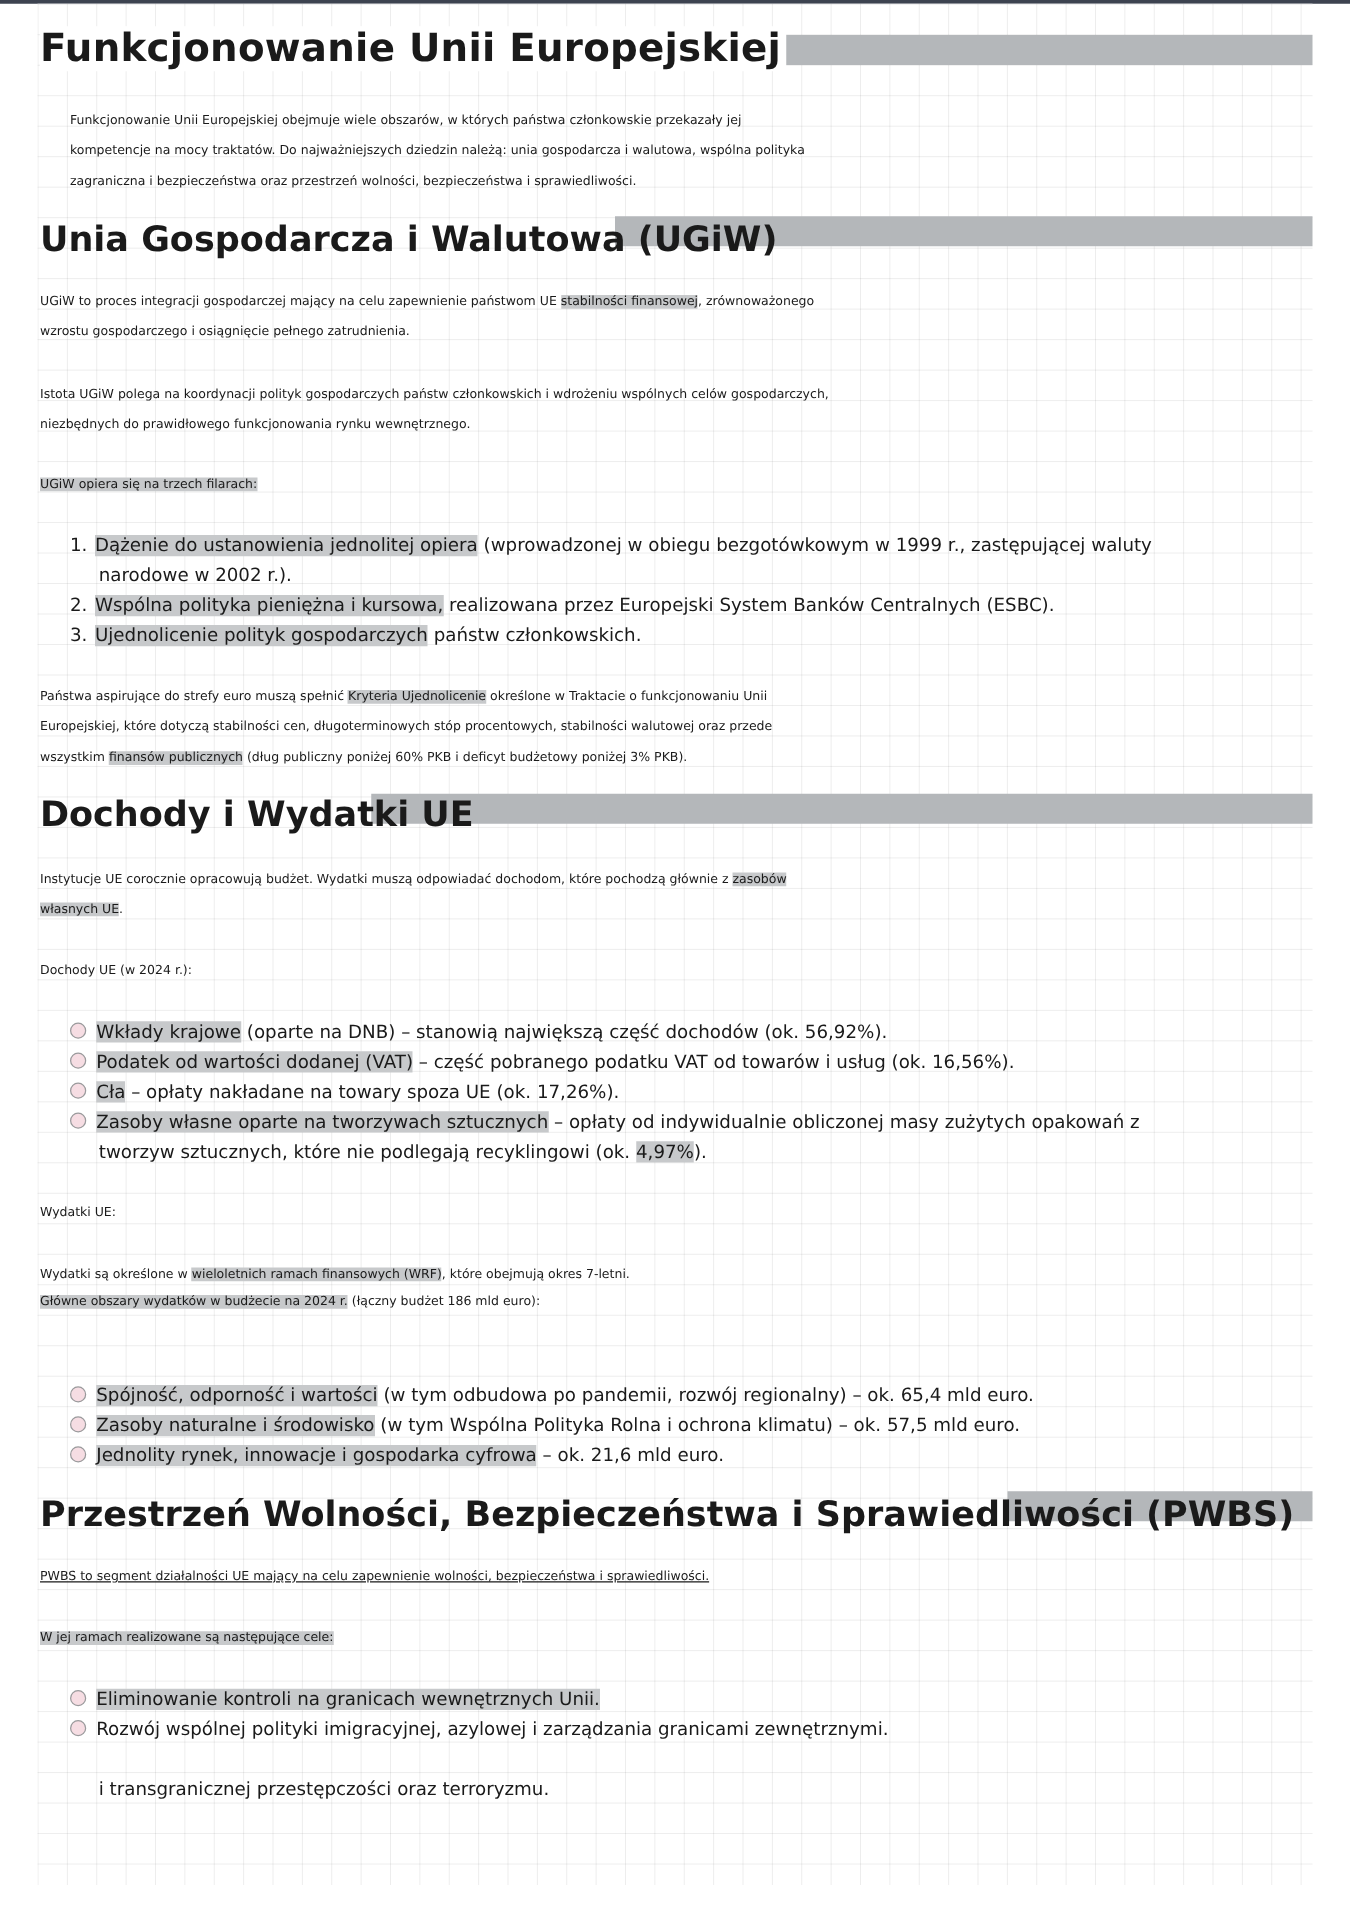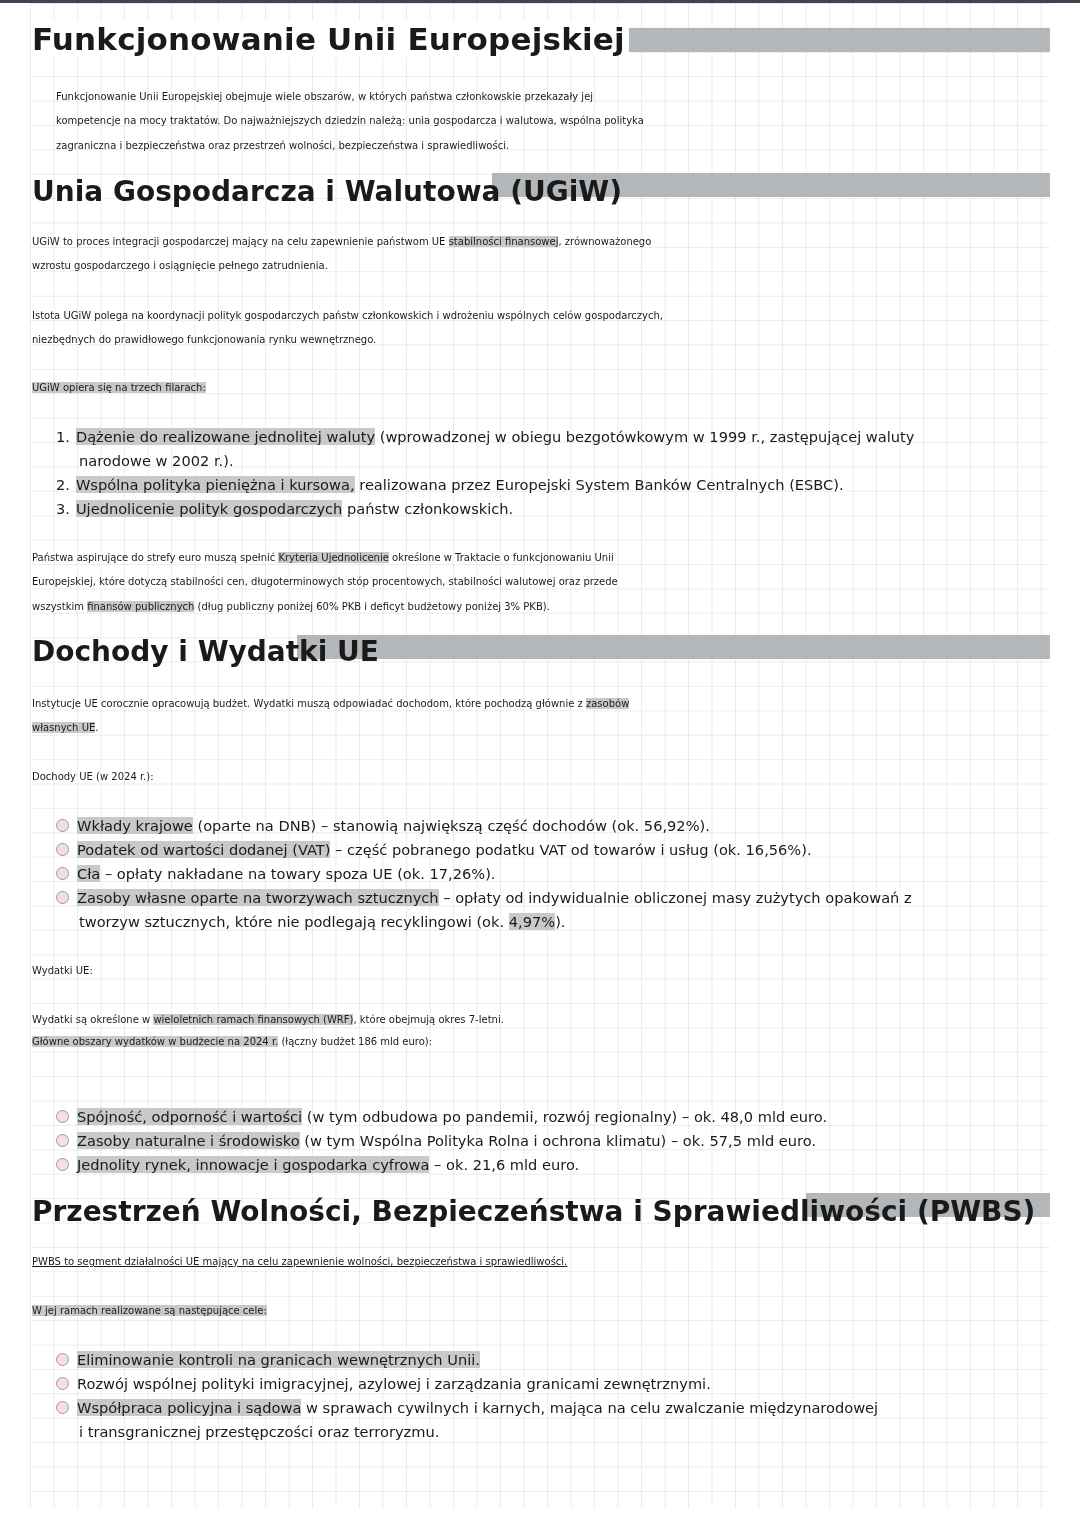--- a/index.html
+++ b/index.html
@@ -67,21 +67,21 @@
   <div class="p" style="left:2px; top:301px;">
     <div>Istota UGiW polega na koordynacji polityk gospodarczych państw członkowskich i wdrożeniu wspólnych celów gospodarczych,</div>
     <div>niezbędnych do prawidłowego funkcjonowania rynku wewnętrznego.</div>
   </div>
 
   <div class="p" style="left:2px; top:373px;">
     <span class="hl">UGiW opiera się na trzech filarach:</span>
   </div>
 
   <div class="li" style="left:26px; top:422px;">
-    <span class="num">1.</span><span class="hl">Dążenie do realizowane jednolitej waluty</span><span> (wprowadzonej w obiegu bezgotówkowym w 1999 r., zastępującej waluty</span>
+    <span class="num">1.</span><span class="hl">Dążenie do ustanowienia jednolitej opiera</span><span> (wprowadzonej w obiegu bezgotówkowym w 1999 r., zastępującej waluty</span>
   </div>
   <div class="li" style="left:49px; top:446px;">narodowe w 2002 r.).</div>
   <div class="li" style="left:26px; top:470px;">
     <span class="num">2.</span><span class="hl">Wspólna polityka pieniężna i kursowa,</span><span> realizowana przez Europejski System Banków Centralnych (ESBC).</span>
   </div>
   <div class="li" style="left:26px; top:494px;">
     <span class="num">3.</span><span class="hl">Ujednolicenie polityk gospodarczych</span><span> państw członkowskich.</span>
   </div>
 
   <div class="p" style="left:2px; top:543px;">
@@ -120,21 +120,21 @@
 
   <div class="p" style="left:2px; top:1005px;">
     <span>Wydatki są określone w </span><span class="hl">wieloletnich ramach finansowych (WRF)</span><span>, które obejmują okres 7-letni.</span>
   </div>
 
   <div class="p" style="left:2px; top:1027px;">
     <span class="hl">Główne obszary wydatków w budżecie na 2024 r.</span><span> (łączny budżet 186 mld euro):</span>
   </div>
 
   <div class="li" style="left:26px; top:1102px;">
-    <span class="bullet"></span><span class="hl">Spójność, odporność i wartości</span><span> (w tym odbudowa po pandemii, rozwój regionalny) – ok. 48,0 mld euro.</span>
+    <span class="bullet"></span><span class="hl">Spójność, odporność i wartości</span><span> (w tym odbudowa po pandemii, rozwój regionalny) – ok. 65,4 mld euro.</span>
   </div>
   <div class="li" style="left:26px; top:1126px;">
     <span class="bullet"></span><span class="hl">Zasoby naturalne i środowisko</span><span> (w tym Wspólna Polityka Rolna i ochrona klimatu) – ok. 57,5 mld euro.</span>
   </div>
   <div class="li" style="left:26px; top:1150px;">
     <span class="bullet"></span><span class="hl">Jednolity rynek, innowacje i gospodarka cyfrowa</span><span> – ok. 21,6 mld euro.</span>
   </div>
 
   <div class="hbar" style="left:776px; top:1190px; width:244px;"></div>
   <div class="h2" style="top:1192px;">Przestrzeń Wolności, Bezpieczeństwa  i Sprawiedliwości (PWBS)</div>
@@ -144,18 +144,15 @@
   <div class="p" style="left:2px; top:1296px;">
     <span class="hl">W jej ramach realizowane są następujące cele:</span>
   </div>
 
   <div class="li" style="left:26px; top:1345px;">
     <span class="bullet"></span><span class="hl">Eliminowanie kontroli na granicach wewnętrznych Unii.</span><span></span>
   </div>
   <div class="li" style="left:26px; top:1369px;">
     <span class="bullet"></span><span>Rozwój wspólnej polityki imigracyjnej, azylowej i zarządzania granicami zewnętrznymi.</span>
   </div>
-  <div class="li" style="left:26px; top:1393px;">
-    <span class="bullet"></span><span class="hl">Współpraca policyjna i sądowa</span><span> w sprawach cywilnych i karnych, mająca na celu zwalczanie międzynarodowej</span>
-  </div>
   <div class="li" style="left:49px; top:1417px;">i transgranicznej przestępczości oraz terroryzmu.</div>
 
 </div>
 
 </body></html>

